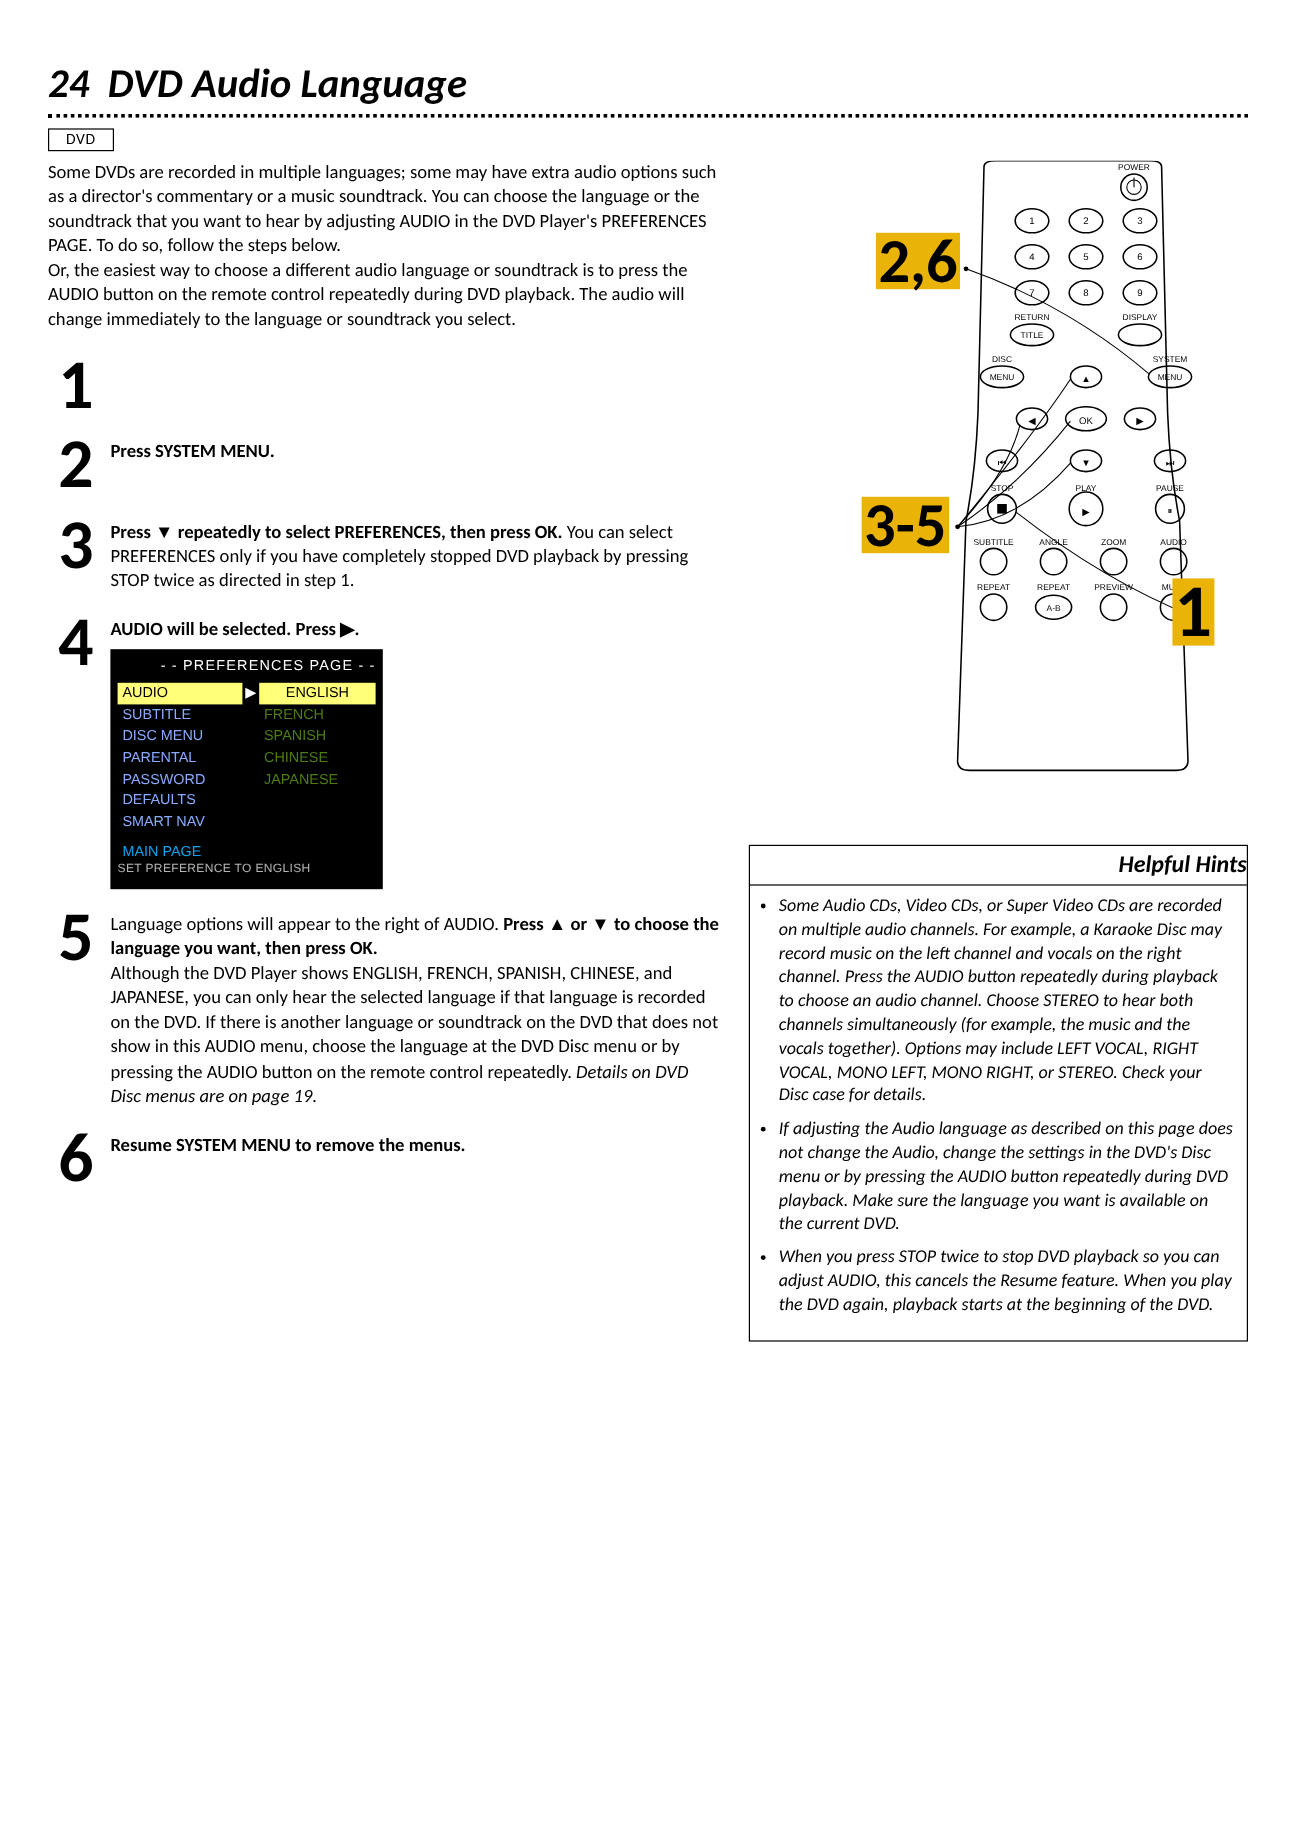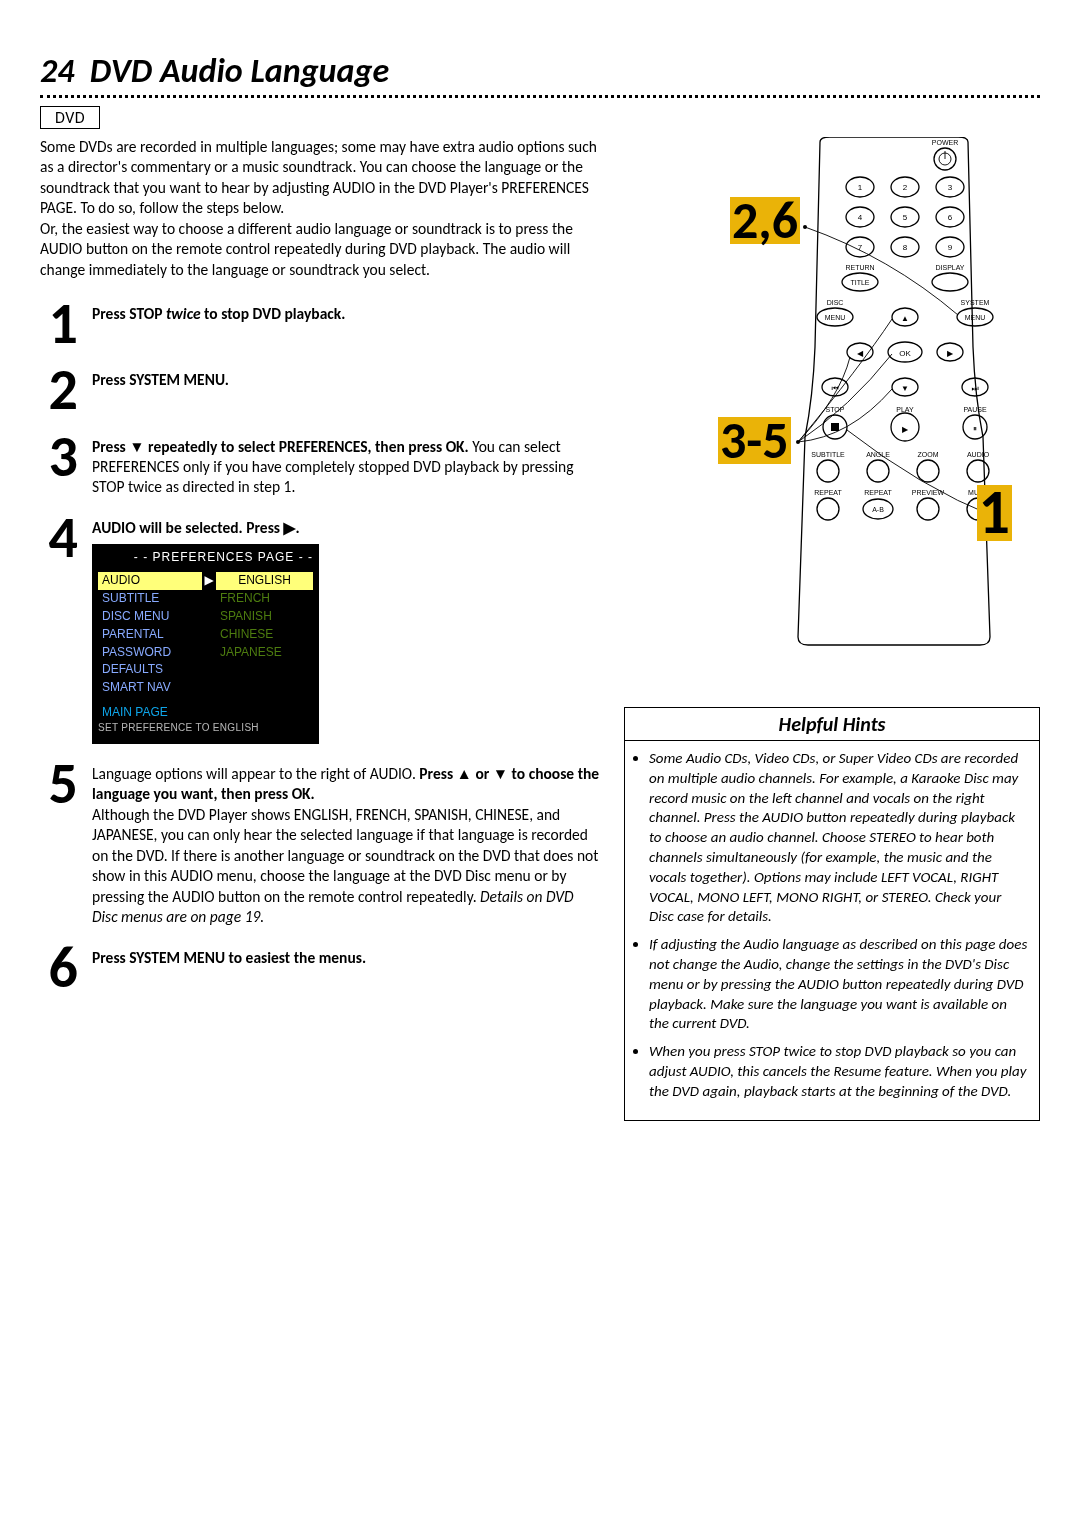--- a/index.html
+++ b/index.html
@@ -21,21 +21,21 @@
   }
   .dotted {
     border: none;
     border-top: 3px dotted #000;
     margin: 4px 0 8px 0;
   }
   .dvd-badge {
     display: inline-block;
     border: 1.5px solid #000;
     padding: 1px 14px;
-    font-size: 16px;
+    font-size: 13px;
     letter-spacing: 0.5px;
     margin-bottom: 8px;
   }
   .columns {
     display: flex;
     gap: 24px;
   }
   .left-col {
     flex: 0 0 560px;
   }
@@ -156,21 +156,21 @@
   .callout-35 { left: -2px; top: 280px; }
   .callout-1 { right: 28px; top: 348px; font-size:62px; }
 
   
   .hints-box {
     border: 1.5px solid #000;
     margin-top: 60px;
     padding: 0;
   }
   .hints-title {
-    text-align: center;
+    text-align: right;
     font-style: italic;
     font-weight: bold;
     font-size: 20px;
     border-bottom: 1.5px solid #000;
     padding: 4px 0;
   }
   .hints-list {
     list-style: disc;
     padding: 8px 10px 10px 24px;
     margin: 0;
@@ -198,23 +198,20 @@
 
     <div class="left-col">
       <div class="intro">
         <span>Some DVDs are recorded in multiple languages; some may have extra audio options such as a director's commentary or a music soundtrack. You can choose the language or the soundtrack that you want to hear by adjusting AUDIO in the DVD Player's PREFERENCES PAGE. To do so, follow the steps below.</span><br>
         <span>Or, the easiest way to choose a different audio language or soundtrack is to press the AUDIO button on the remote control repeatedly during DVD playback. The audio will change immediately to the language or soundtrack you select.</span>
       </div>
 
       <ol class="steps">
         <li class="step">
           <span class="step-num">1</span>
-          <span class="step-body">
-            <b><span>Press STOP </span><i>twice</i><span> to stop DVD playback.</span></b>
-          </span>
         </li>
         <li class="step">
           <span class="step-num">2</span>
           <span class="step-body"><b>Press SYSTEM MENU.</b></span>
         </li>
         <li class="step">
           <span class="step-num">3</span>
           <span class="step-body">
             <b>Press ▼ repeatedly to select PREFERENCES, then press OK.</b><span> You can select PREFERENCES only if you have completely stopped DVD playback by pressing STOP twice as directed in step 1.</span>
           </span>
@@ -268,21 +265,21 @@
         </li>
         <li class="step">
           <span class="step-num">5</span>
           <span class="step-body">
             <span>Language options will appear to the right of AUDIO. </span><b>Press ▲ or ▼ to choose the language you want, then press OK.</b><br>
             <span>Although the DVD Player shows ENGLISH, FRENCH, SPANISH, CHINESE, and JAPANESE, you can only hear the selected language if that language is recorded on the DVD. If there is another language or soundtrack on the DVD that does not show in this AUDIO menu, choose the language at the DVD Disc menu or by pressing the AUDIO button on the remote control repeatedly. </span><i>Details on DVD Disc menus are on page 19.</i>
           </span>
         </li>
         <li class="step">
           <span class="step-num">6</span>
-          <span class="step-body"><b>Press SYSTEM MENU to easiest the menus.</b></span>
+          <span class="step-body"><b>Resume SYSTEM MENU to remove the menus.</b></span>
         </li>
       </ol>
     </div>
 
     <div class="right-col">
       <div class="remote-wrap">
         <div class="remote">
           <svg viewBox="0 0 320 510">
             <style>
               .ln{fill:none;stroke:#000;stroke-width:1.3}

